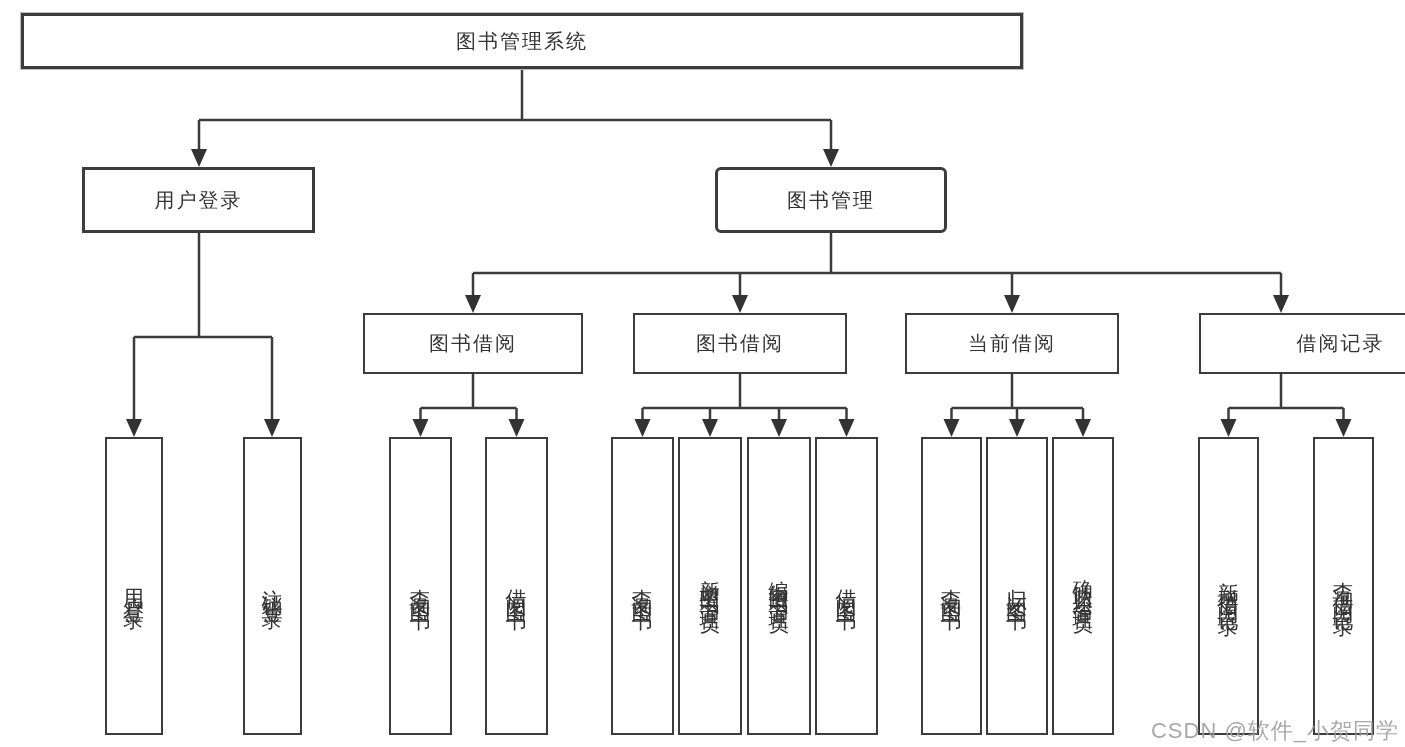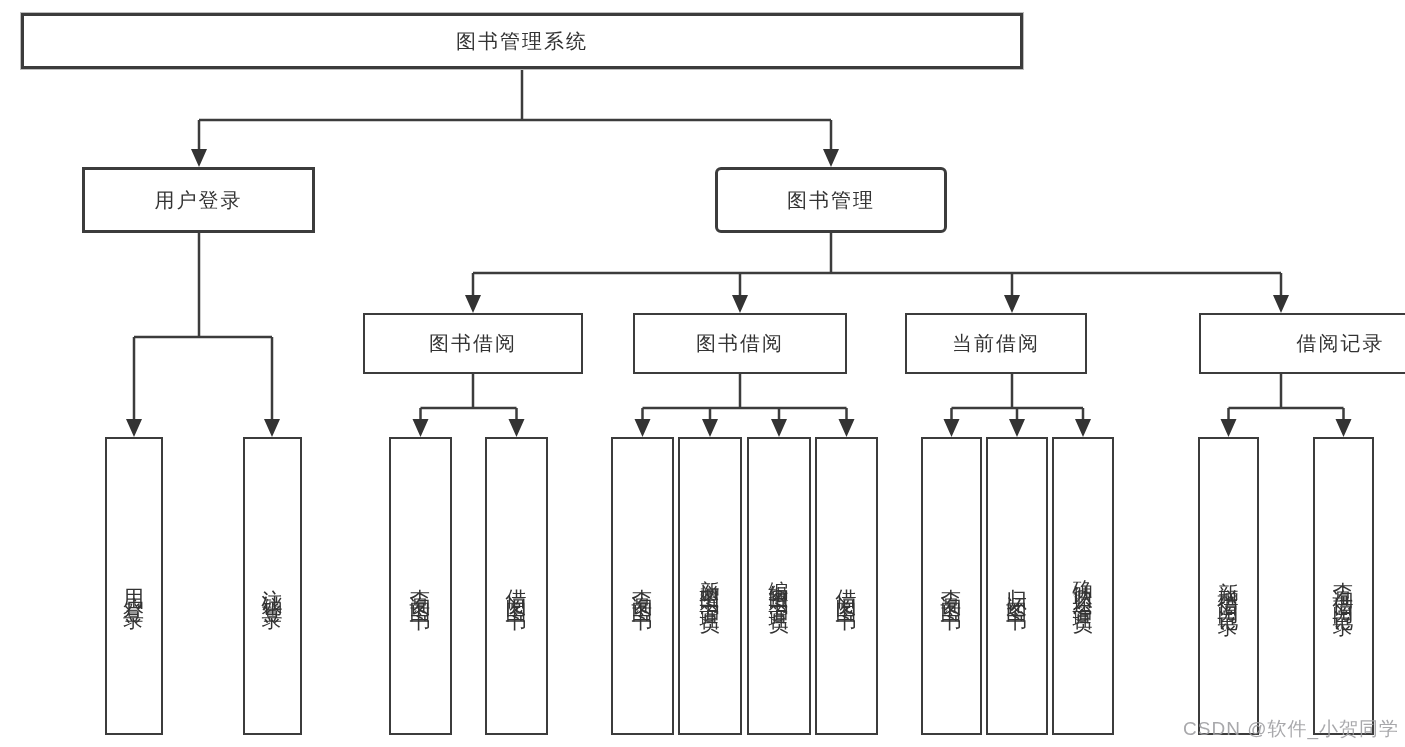--- a/index.html
+++ b/index.html
@@ -48,21 +48,21 @@
     text-orientation: mixed;
     font-size: 21px;
     letter-spacing: 7px;
     line-height: 1;
   }
   .vbox.long { letter-spacing: 5px; font-size: 20px; }
   .watermark {
     position: absolute;
     top: 716px;
     right: 6px;
-    font-size: 19px;
+    font-size: 22px;
     color: rgba(158, 158, 162, 0.9);
     letter-spacing: 1px;
     z-index: 3;
     white-space: nowrap;
   }
 </style>
 </head>
 <body>
 
 <div class="canvas">
@@ -97,21 +97,21 @@
   <div class="box hbox l2" style="left:715px; top:167px; width:232px; height:66px;border-radius:6px;">
     <span>图书管理</span>
   </div>
 
   <div class="box hbox" style="left:363px; top:313px; width:220px; height:61px;">
     <span>图书借阅</span>
   </div>
   <div class="box hbox" style="left:633px; top:313px; width:214px; height:61px;">
     <span>图书借阅</span>
   </div>
-  <div class="box hbox" style="left:905px; top:313px; width:182px; height:61px;">
+  <div class="box hbox" style="left:905px; top:313px; width:214px; height:61px;">
     <span>当前借阅</span>
   </div>
   <div class="box hbox" style="left:1199px; top:313px; width:239px; height:61px;padding-left:44px;">
     <span>借阅记录</span>
   </div>
 
   <div class="box vbox" style="left:105px; top:437px; width:58px; height:298px;">
     <span>用户登录</span>
   </div>
   <div class="box vbox" style="left:243px; top:437px; width:59px; height:298px;">

